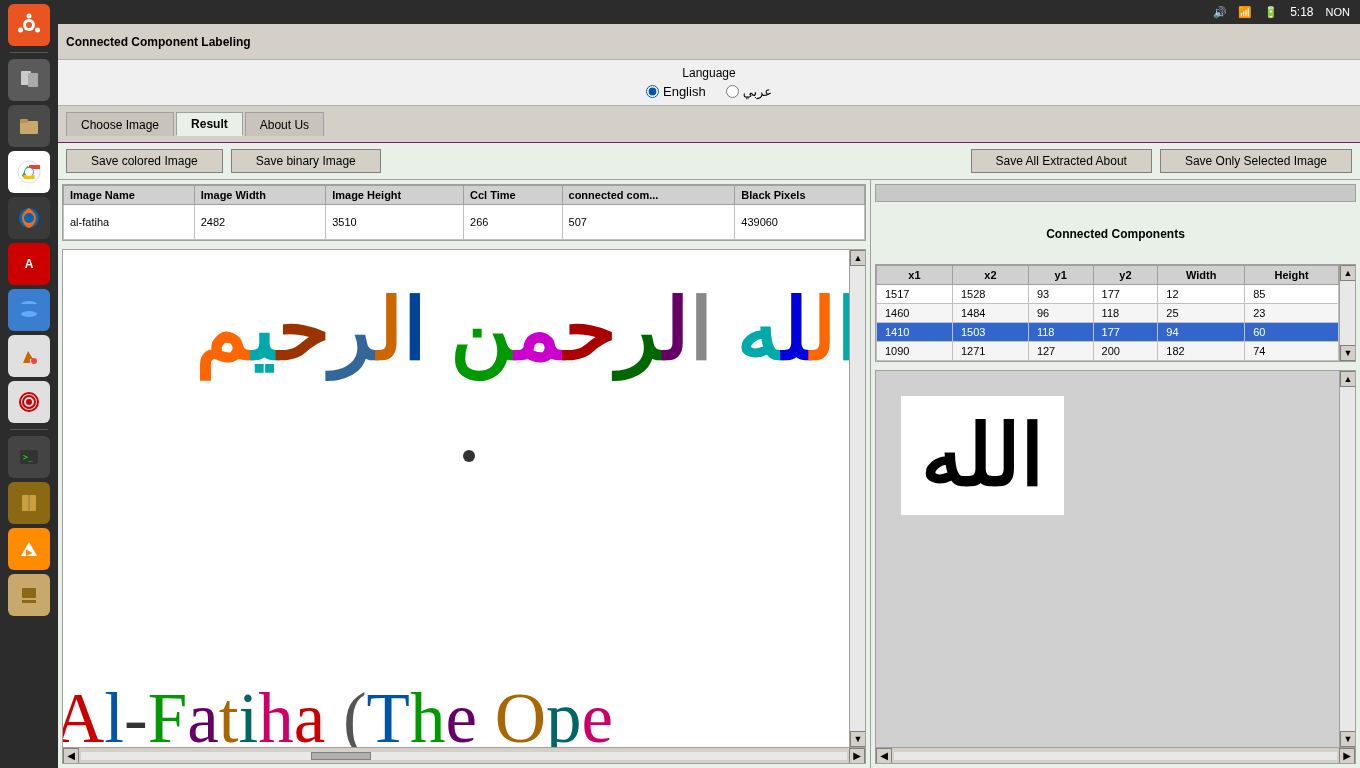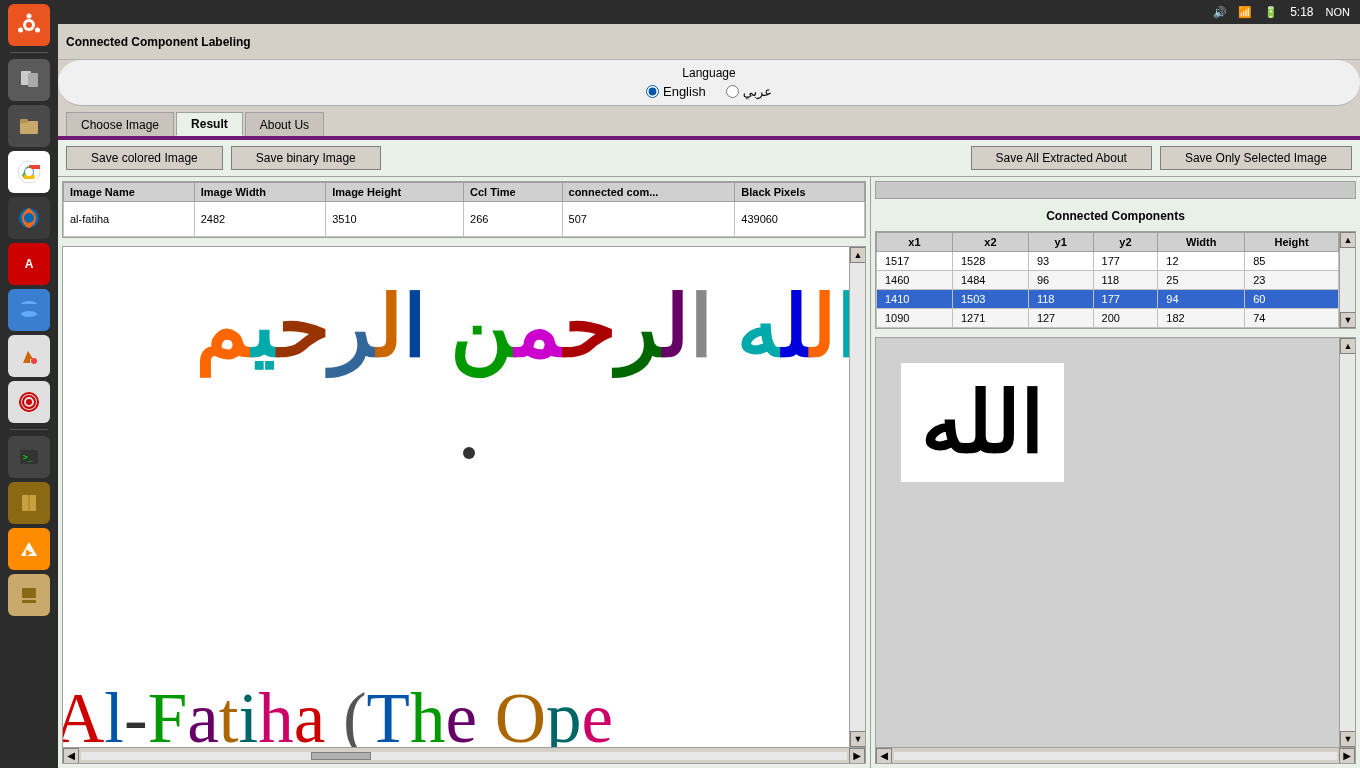--- a/index.html
+++ b/index.html
@@ -56,21 +56,20 @@
     }
 
     
     #language-bar {
       background: #f0f0f0;
       padding: 6px 8px;
       display: flex;
       flex-direction: column;
       align-items: center;
       border-bottom: 1px solid #b0b0b0;
-      border-radius: 23px;
     }
     #language-label {
       font-size: 12px;
       margin-bottom: 4px;
     }
     #language-options {
       display: flex;
       gap: 20px;
       align-items: center;
     }
@@ -80,23 +79,23 @@
       gap: 4px;
       font-size: 13px;
     }
     .radio-option input[type="radio"] {
       accent-color: #0055aa;
     }
 
     
     #nav-tabs {
       display: flex;
-      padding: 6px 8px 0 8px;
-      background: #d4d0c8;
-      border-bottom: 4px solid #701a75;
+      padding: 6px 8px 6px 8px;
+      background: #d4d0c8;
+      border-bottom: 1px solid #701a75;
     }
     .nav-tab {
       padding: 4px 14px;
       background: #c8c4bc;
       border: 1px solid #a0a0a0;
       border-bottom: none;
       cursor: pointer;
       font-size: 12px;
       margin-right: 2px;
     }
@@ -254,21 +253,21 @@
       display: flex;
       flex-direction: column;
       border-left: 1px solid #a0a0a0;
       overflow: hidden;
     }
     #cc-table-area {
       background: #e8f0e8;
       padding: 4px;
       display: flex;
       flex-direction: column;
-      gap: 4px;
+      gap: 19px;
     }
     #cc-progress {
       height: 18px;
       background: #c8c8c8;
       border: 1px solid #a0a0a0;
       margin-bottom: 2px;
     }
     #cc-table-container {
       background: white;
       border: 1px solid #a0a0a0;

